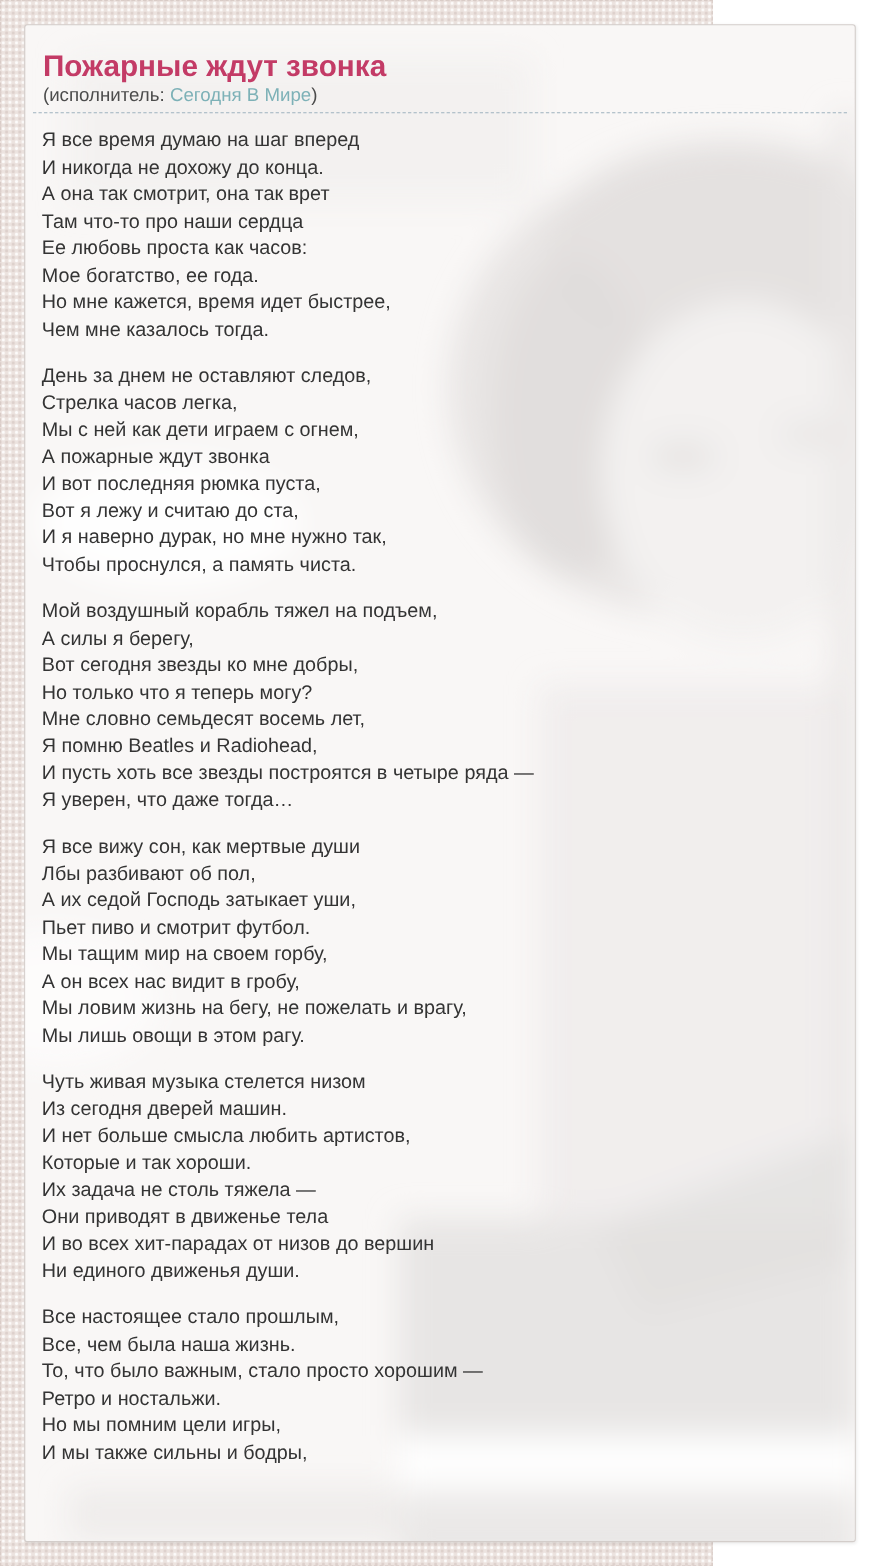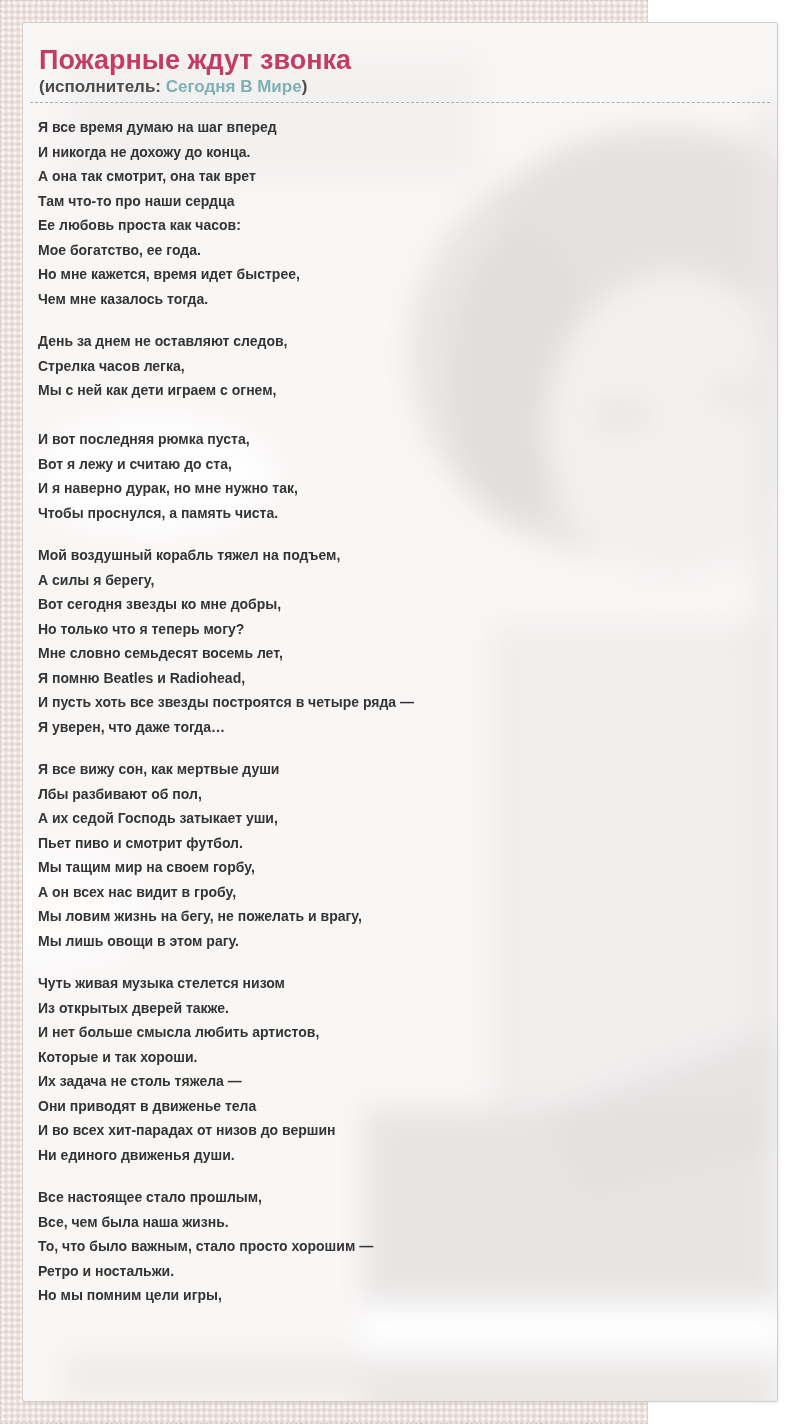--- a/index.html
+++ b/index.html
@@ -66,34 +66,34 @@
     margin: 0 0 2px 0;
     font-size: 27px;
     line-height: 30px;
     font-weight: bold;
     color: #c33b66;
   }
   .performer-line {
     margin: 0;
     font-size: 17px;
     line-height: 20px;
-    font-weight: bold;
+    font-weight: normal;
     color: #4c4c4c;
   }
   .performer-link {
     color: #7db1b7;
     text-decoration: none;
     cursor: pointer;
   }
 
   .lyrics {
     padding: 12px 15px 0 15px;
-    font-size: 14px;
+    font-size: 18px;
     line-height: 24.5px;
-    font-weight: bold;
+    font-weight: normal;
     color: #343434;
   }
   .stanza {
     margin: 0 0 18px 0;
   }
 </style>
 </head>
 <body>
 
 <div class="frame">
@@ -127,22 +127,22 @@
     </svg>
 
     <div class="inner">
       <div class="header">
         <h1 class="song-title">Пожарные ждут звонка</h1>
         <p class="performer-line"><span>(исполнитель: </span><a class="performer-link">Сегодня В Мире</a><span>)</span></p>
       </div>
 
       <div class="lyrics">
           <p class="stanza"><span>Я все время думаю на шаг вперед</span><br><span>И никогда не дохожу до конца.</span><br><span>А она так смотрит, она так врет</span><br><span>Там что-то про наши сердца</span><br><span>Ее любовь проста как часов:</span><br><span>Мое богатство, ее года.</span><br><span>Но мне кажется, время идет быстрее,</span><br><span>Чем мне казалось тогда.</span></p>
-          <p class="stanza"><span>День за днем не оставляют следов,</span><br><span>Стрелка часов легка,</span><br><span>Мы с ней как дети играем с огнем,</span><br><br><span>И вот последняя рюмка пуста,</span><br><span>Вот я лежу и считаю до ста,</span><br><span>И я наверно дурак, но мне нужно так,</span><br><span>Чтобы проснулся, а память чиста.</span></p>
+          <p class="stanza"><span>День за днем не оставляют следов,</span><br><span>Стрелка часов легка,</span><br><span>Мы с ней как дети играем с огнем,</span><br><span>А пожарные ждут звонка</span><br><span>И вот последняя рюмка пуста,</span><br><span>Вот я лежу и считаю до ста,</span><br><span>И я наверно дурак, но мне нужно так,</span><br><span>Чтобы проснулся, а память чиста.</span></p>
           <p class="stanza"><span>Мой воздушный корабль тяжел на подъем,</span><br><span>А силы я берегу,</span><br><span>Вот сегодня звезды ко мне добры,</span><br><span>Но только что я теперь могу?</span><br><span>Мне словно семьдесят восемь лет,</span><br><span>Я помню Beatles и Radiohead,</span><br><span>И пусть хоть все звезды построятся в четыре ряда —</span><br><span>Я уверен, что даже тогда…</span></p>
           <p class="stanza"><span>Я все вижу сон, как мертвые души</span><br><span>Лбы разбивают об пол,</span><br><span>А их седой Господь затыкает уши,</span><br><span>Пьет пиво и смотрит футбол.</span><br><span>Мы тащим мир на своем горбу,</span><br><span>А он всех нас видит в гробу,</span><br><span>Мы ловим жизнь на бегу, не пожелать и врагу,</span><br><span>Мы лишь овощи в этом рагу.</span></p>
-          <p class="stanza"><span>Чуть живая музыка стелется низом</span><br><span>Из открытых дверей также.</span><br><span>И нет больше смысла любить артистов,</span><br><span>Которые и так хороши.</span><br><span>Их задача не столь тяжела —</span><br><span>Они приводят в движенье тела</span><br><span>И во всех хит-парадах от низов до вершин</span><br><span>Ни единого движенья души.</span></p>
-          <p class="stanza"><span>Все настоящее стало прошлым,</span><br><span>Все, чем была наша жизнь.</span><br><span>То, что было важным, стало просто хорошим —</span><br><span>Ретро и ностальжи.</span><br><span>Но мы помним цели игры,</span><br><br><br></p>
+          <p class="stanza"><span>Чуть живая музыка стелется низом</span><br><span>Из сегодня дверей машин.</span><br><span>И нет больше смысла любить артистов,</span><br><span>Которые и так хороши.</span><br><span>Их задача не столь тяжела —</span><br><span>Они приводят в движенье тела</span><br><span>И во всех хит-парадах от низов до вершин</span><br><span>Ни единого движенья души.</span></p>
+          <p class="stanza"><span>Все настоящее стало прошлым,</span><br><span>Все, чем была наша жизнь.</span><br><span>То, что было важным, стало просто хорошим —</span><br><span>Ретро и ностальжи.</span><br><span>Но мы помним цели игры,</span><br><span>И мы также сильны и бодры,</span><br><br></p>
         </div>
     </div>
 
   </div>
 </div>
 
 </body></html>

